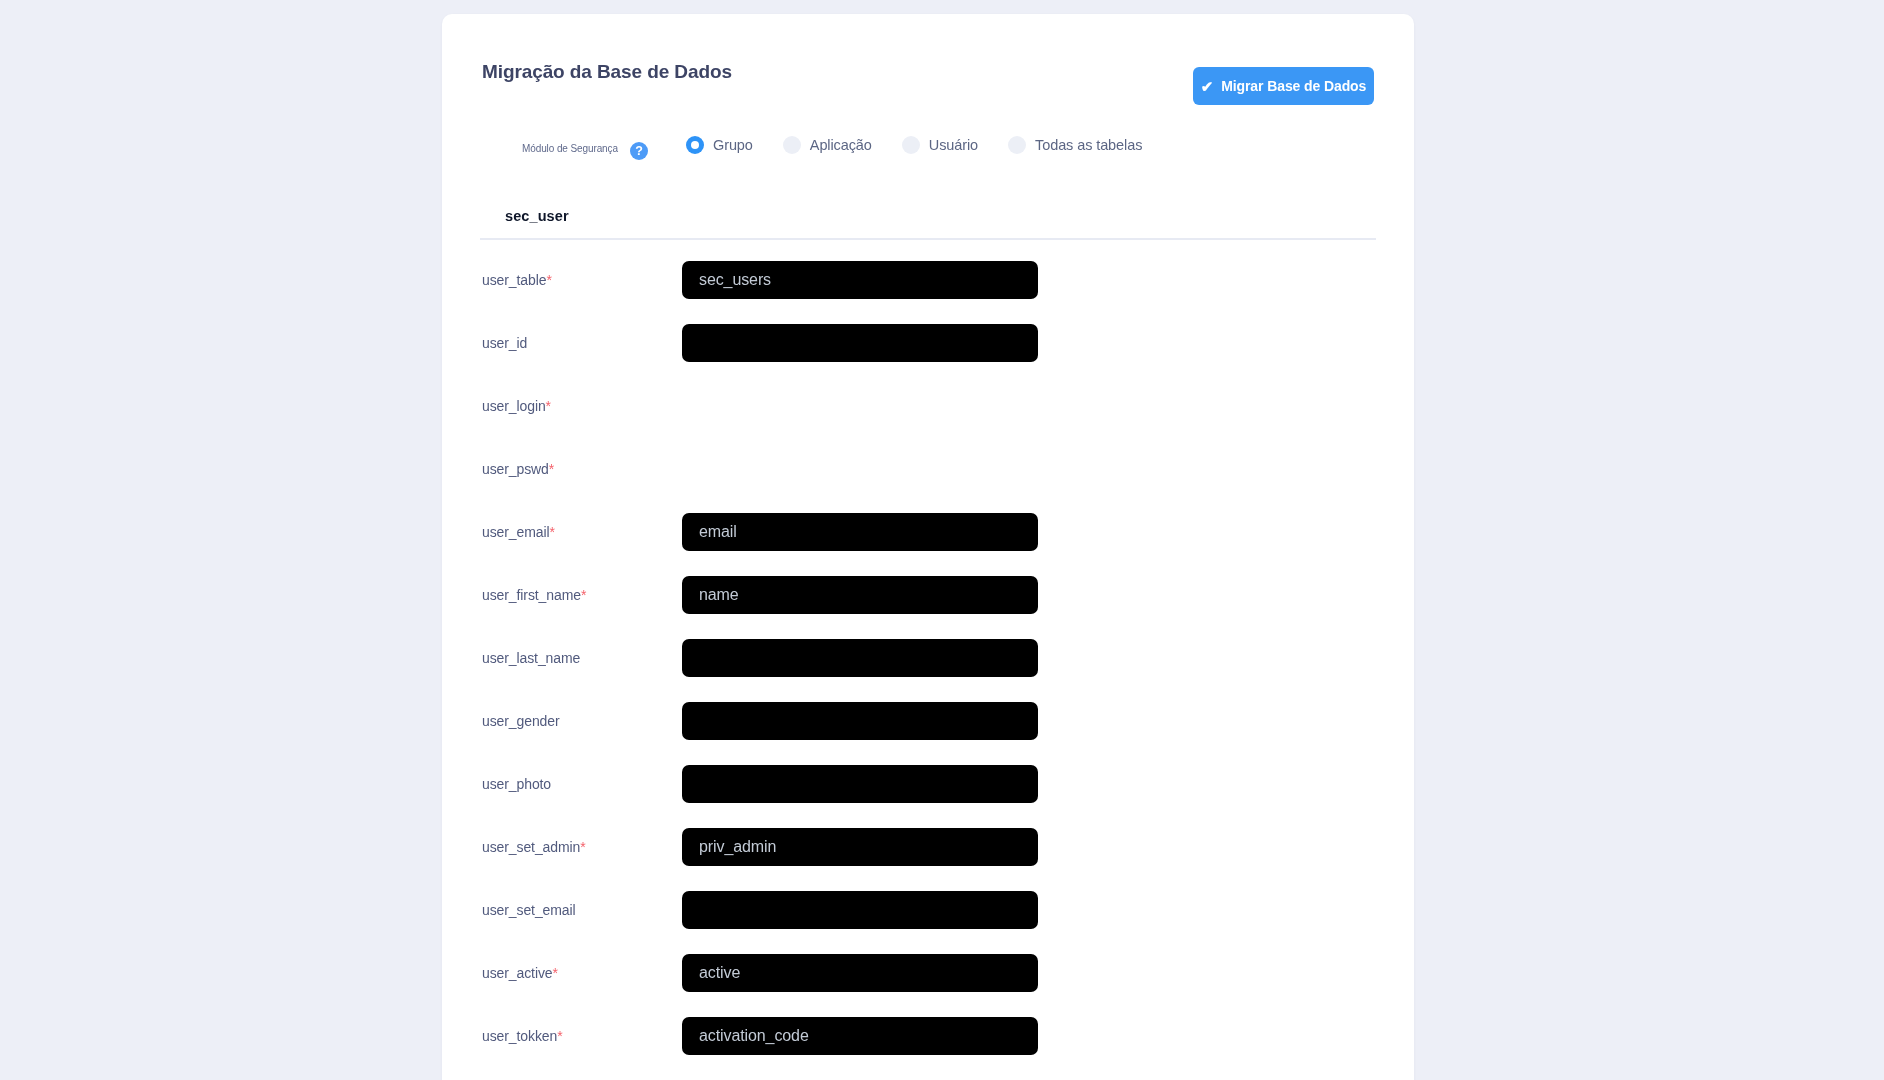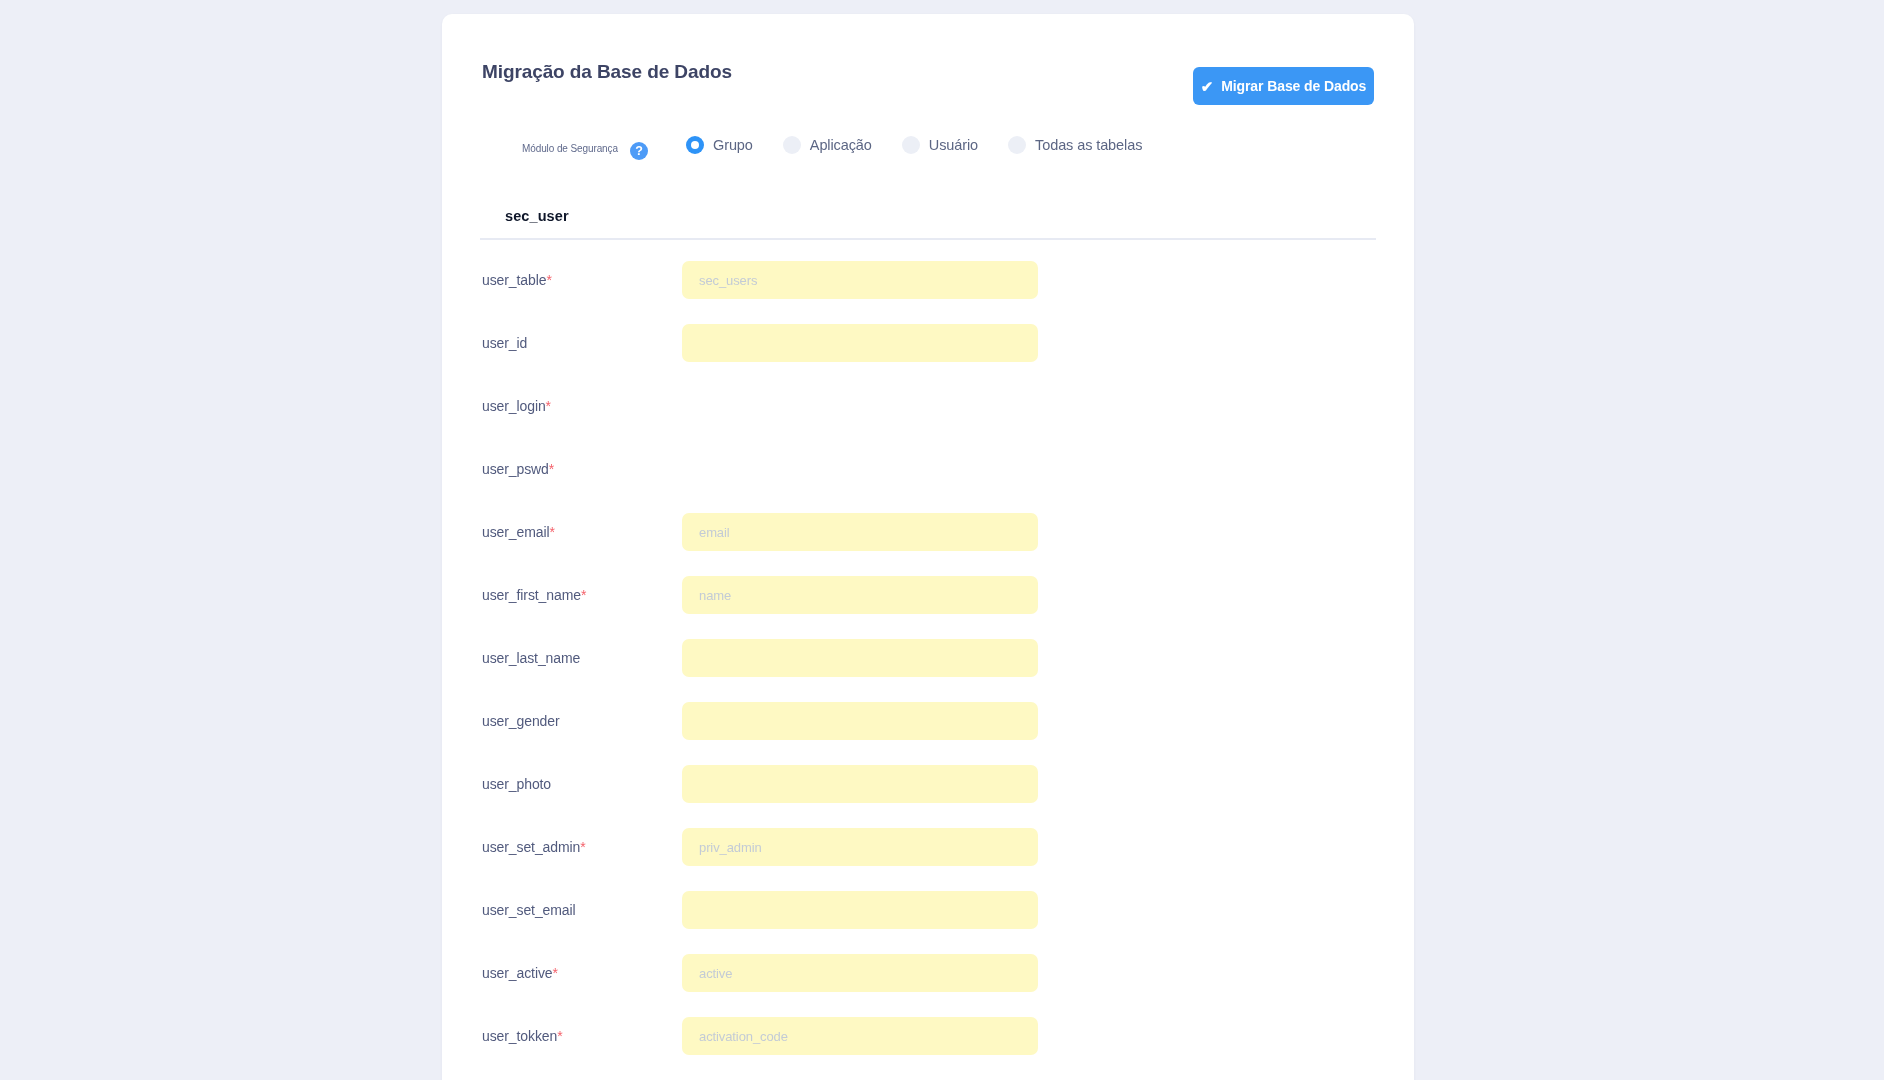--- a/index.html
+++ b/index.html
@@ -211,26 +211,26 @@
     color: #f4616a;
     font-size: 14px;
   }
 
   .field-input {
     position: absolute;
     left: 240px;
     top: 3px;
     width: 356px;
     height: 38px;
-    background: #fef9c3;
+    background: #000000;
     border: none;
     border-radius: 7px;
     padding: 0 17px;
     font-family: "Liberation Sans", sans-serif;
-    font-size: 13px;
+    font-size: 16px;
     color: #5c6684;
     outline: none;
     letter-spacing: -0.1px;
   }
   .field-input::placeholder {
     color: #c3cbd6;
   }
 </style>
 </head>
 <body>

